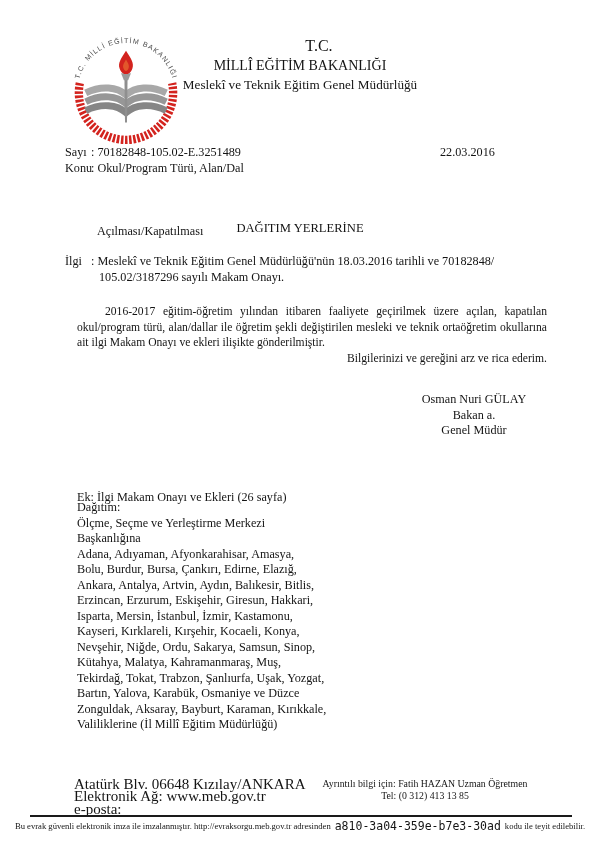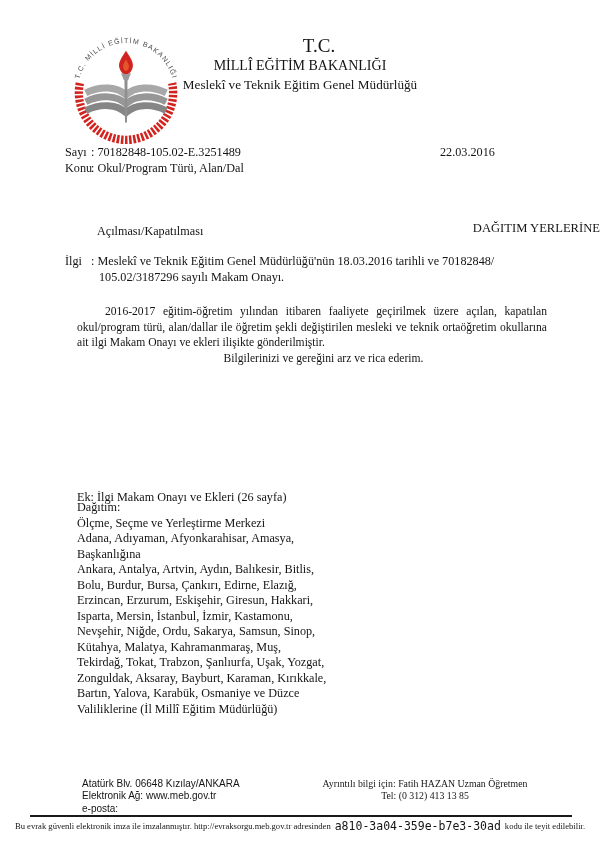--- a/index.html
+++ b/index.html
@@ -9,47 +9,47 @@
     font-family:"Liberation Serif","DejaVu Serif",serif;
     font-size:12.2px; line-height:15.5px;
   }
   .abs { position:absolute; }
 
   
   .logo { left:72px; top:36px; width:108px; height:108px; }
   .lh-text { left:0; top:36px; width:600px; text-align:center; line-height:19.5px; }
   .lh-ministry { font-size:14px; }
   .lh-dir { font-size:13.2px; }
-  .lh-tc { font-size:19px;padding-left:38px; }
+  .lh-tc { font-size:16px;padding-left:38px; }
 
   
   .meta { left:65px; top:145px; }
   .meta-row .lbl { display:inline-block; width:26px; }
   .meta-cont { margin-left:32px;margin-top:48px; }
   .date { left:440px; top:145px; }
 
-  .recipient { left:0; top:221px; width:600px; text-align:right; font-size:12.6px; }
+  .recipient { left:0; top:221px; width:600px; text-align:center; font-size:12.6px; }
 
   .ilgi { left:65px; top:254px; white-space:nowrap; }
   .ilgi .lbl { display:inline-block; width:26px; }
   .ilgi-cont { margin-left:34px; }
 
   .body-text { left:77px; top:304px; width:470px; text-align:justify; font-size:11.6px; }
   .body-text p { margin:0; }
   .body-text .p1 { text-indent:28px; }
-  .body-text .p2 { text-indent:23px; text-align:center; }
+  .body-text .p2 { text-indent:23px; text-align:right; }
 
   .signature { left:384px; top:392px; width:180px; text-align:center; }
 
   .attachment { left:77px; top:490px; }
 
   .distribution { left:77px; top:500px; }
 
   
-  .f-left  { left:82px;  top:778px; font-size:10px; line-height:12.3px; font-family:Liberation Sans, sans-serif; }
+  .f-left  { left:74px;  top:778px; font-size:15px; line-height:12.3px; font-family:Liberation Serif, serif; }
   .f-right { left:295px; top:778px; width:260px; text-align:center; font-size:9.8px; line-height:12.3px; }
   .f-rule  { left:30px; top:815px; width:542px; height:2px; background:#1a1a1a; }
   .verify  { left:0; top:819px; width:600px; display:flex; justify-content:center; align-items:center; gap:4px; }
   .verify .v-txt  { font-size:8.6px; white-space:nowrap; }
   .verify .v-code { font-family:"DejaVu Sans Mono",monospace; font-size:11.5px; white-space:nowrap; }
 </style>
 </head>
 <body>
 
 <div class="page">
@@ -103,38 +103,44 @@
       <span class="lbl">İlgi</span><span>: Meslekî ve Teknik Eğitim Genel Müdürlüğü'nün 18.03.2016 tarihli ve 70182848/</span>
     </div>
     <div class="ilgi-cont">105.02/3187296 sayılı Makam Onayı.</div>
   </div>
 
   <div class="abs body-text">
     <p class="p1">2016-2017 eğitim-öğretim yılından itibaren faaliyete geçirilmek üzere açılan, kapatılan okul/program türü, alan/dallar ile öğretim şekli değiştirilen mesleki ve teknik ortaöğretim okullarına ait ilgi Makam Onayı ve ekleri ilişikte gönderilmiştir.</p>
     <p class="p2">Bilgilerinizi ve gereğini arz ve rica ederim.</p>
   </div>
 
+  <div class="abs signature">
+    <div>Osman Nuri GÜLAY</div>
+    <div>Bakan a.</div>
+    <div>Genel Müdür</div>
+  </div>
 
   <div class="abs attachment">Ek: İlgi Makam Onayı ve Ekleri (26 sayfa)</div>
 
   <div class="abs distribution">
     <div>Dağıtım:</div>
     <div>
         <div>Ölçme, Seçme ve Yerleştirme Merkezi</div>
+        <div>Başkanlığına</div>
         <div>Adana, Adıyaman, Afyonkarahisar, Amasya,</div>
-        <div>Başkanlığına</div>
+        <div>Bolu, Burdur, Bursa, Çankırı, Edirne, Elazığ,</div>
         <div>Ankara, Antalya, Artvin, Aydın, Balıkesir, Bitlis,</div>
-        <div>Bolu, Burdur, Bursa, Çankırı, Edirne, Elazığ,</div>
         <div>Erzincan, Erzurum, Eskişehir, Giresun, Hakkari,</div>
         <div>Isparta, Mersin, İstanbul, İzmir, Kastamonu,</div>
+        <div>Kayseri, Kırklareli, Kırşehir, Kocaeli, Konya,</div>
         <div>Nevşehir, Niğde, Ordu, Sakarya, Samsun, Sinop,</div>
         <div>Kütahya, Malatya, Kahramanmaraş, Muş,</div>
         <div>Tekirdağ, Tokat, Trabzon, Şanlıurfa, Uşak, Yozgat,</div>
+        <div>Bartın, Yalova, Karabük, Osmaniye ve Düzce</div>
         <div>Zonguldak, Aksaray, Bayburt, Karaman, Kırıkkale,</div>
-        <div>Bartın, Yalova, Karabük, Osmaniye ve Düzce</div>
         <div>Valiliklerine (İl Millî Eğitim Müdürlüğü)</div>
       </div>
   </div>
 
   <div class="abs f-left">
     <div>Atatürk Blv.   06648 Kızılay/ANKARA</div>
     <div>Elektronik Ağ: www.meb.gov.tr</div>
     <div>e-posta:</div>
   </div>
   <div class="abs f-right">

